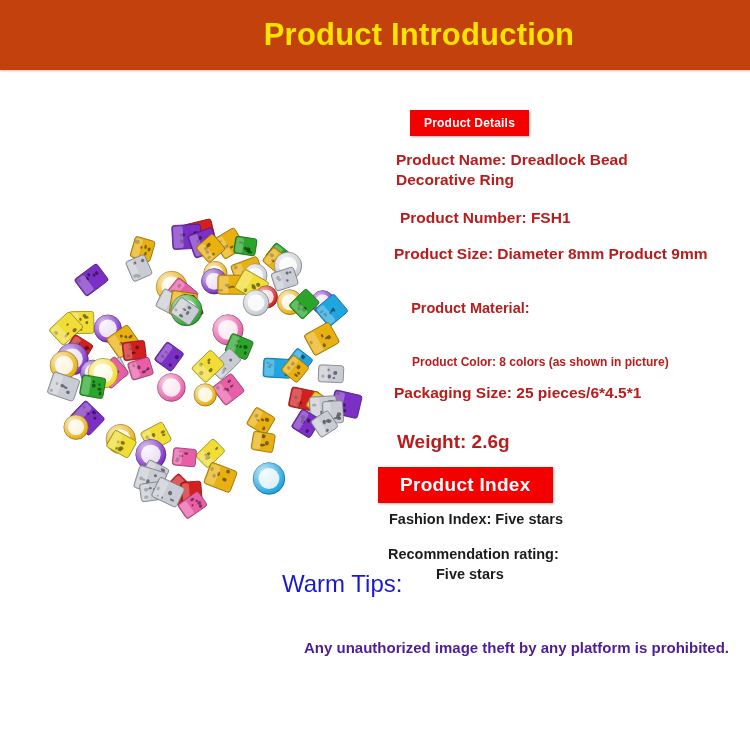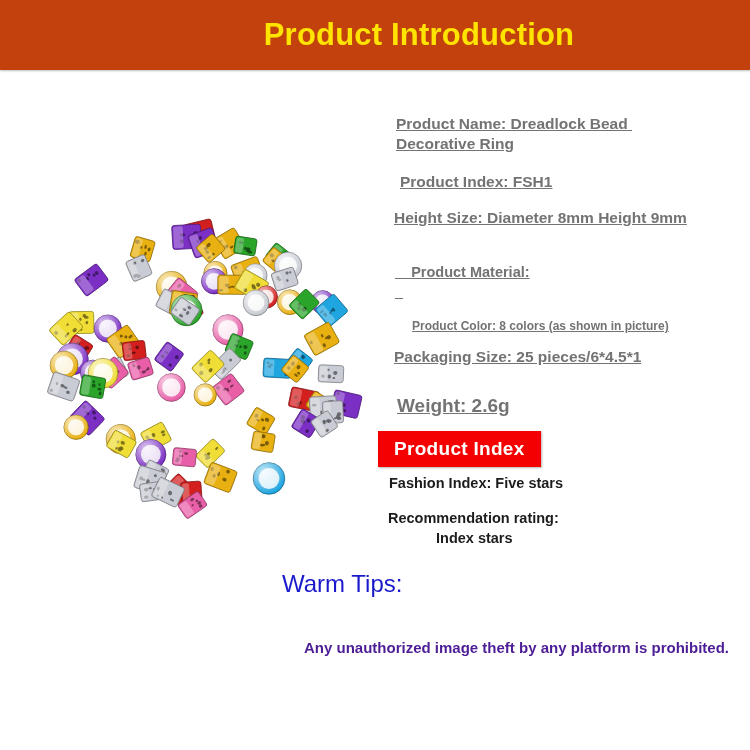--- a/index.html
+++ b/index.html
@@ -68,31 +68,30 @@
   .badge-details {
     margin-left: 22px;
     margin-top: 10px;
     padding: 6px 14px 6px 14px;
     font-size: 12px;
     letter-spacing: 0.2px;
   }
   .badge-index {
     margin-left: -10px;
     margin-top: 14px;
-    padding: 7px 16px;
+    padding: 7px 22px;
     font-size: 19px;
     letter-spacing: 0.3px;
   }
 
   .spec-line {
-    color: #737373;
+    color: #b91c1c;
     font-weight: bold;
     font-family: "Liberation Sans", sans-serif;
     white-space: pre-wrap;
-    text-decoration: underline;
   }
   .spec-name   { font-size: 15.5px; margin-left: 8px;  margin-top: 14px; line-height: 1.32; width: 255px; }
   .spec-number { font-size: 15.5px; margin-left: 12px; margin-top: 18px; }
   .spec-size   { font-size: 15.5px; margin-left: 6px;  margin-top: 18px; }
   .spec-material { font-size: 14.5px; margin-left: 7px; margin-top: 17px; line-height: 1.35; }
   .spec-material .indent { display: block; padding-left: 28px; }
   .spec-color  { font-size: 12px;   margin-left: 24px; margin-top: 16px; }
   .spec-pack   { font-size: 15.5px; margin-left: 6px;  margin-top: 15px; }
   .spec-weight { font-size: 19px;   margin-left: 9px;  margin-top: 29px; }
 
@@ -824,36 +823,37 @@
           <ellipse cx="6.072593403586474" cy="5.422505765169788" rx="1.8084272626361007" ry="1.6724871638568524" fill="rgb(104,43,76)" opacity="0.85"></ellipse>
           <ellipse cx="6.850002089145468" cy="2.0685417761658087" rx="2.0050409559649607" ry="1.6384432795636559" fill="rgb(104,43,76)" opacity="0.85"></ellipse>
           <rect x="-11.198814321681306" y="-7.429900336326054" width="8.43119373874329" height="14.859800672652108" rx="2" fill="rgb(245,183,216)" opacity="0.5"></rect>
         </g>
       </g>
   </svg>
 </div>
 
 <div class="details-col">
 
+  <div class="badge badge-details">Product Details</div>
 
   <div class="spec-line spec-name">Product Name: Dreadlock Bead Decorative Ring</div>
-  <div class="spec-line spec-number">Product Index: FSH1</div>
-  <div class="spec-line spec-size">Height Size: Diameter 8mm Height 9mm</div>
+  <div class="spec-line spec-number">Product Number: FSH1</div>
+  <div class="spec-line spec-size">Product Size: Diameter 8mm Product 9mm</div>
 
   <div class="spec-line spec-material">
     <span>Product Material:</span>
   </div>
 
   <div class="spec-line spec-color">Product Color: 8 colors (as shown in picture)</div>
   <div class="spec-line spec-pack">Packaging Size: 25 pieces/6*4.5*1</div>
   <div class="spec-line spec-weight">Weight: 2.6g</div>
 
   <div class="badge badge-index">Product Index</div>
 
   <div class="index-line idx-fashion">Fashion Index: Five stars</div>
   <div class="index-line idx-recommend">
     <span>Recommendation rating:</span>
-    <span class="indent">Index stars</span>
+    <span class="indent">Five stars</span>
   </div>
 </div>
 
 <div class="warm-tips">Warm Tips:</div>
 <div class="copyright-warning">Any unauthorized image theft by any platform is prohibited.</div>
 
 </body></html>

